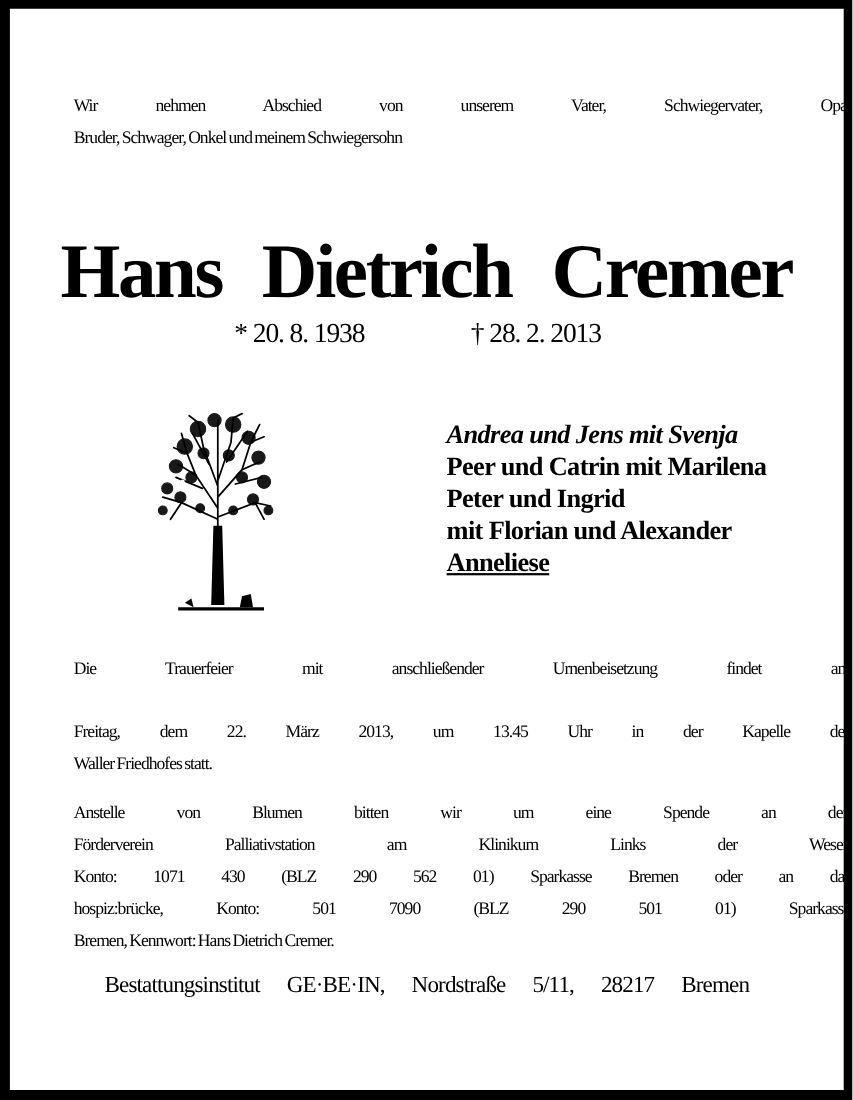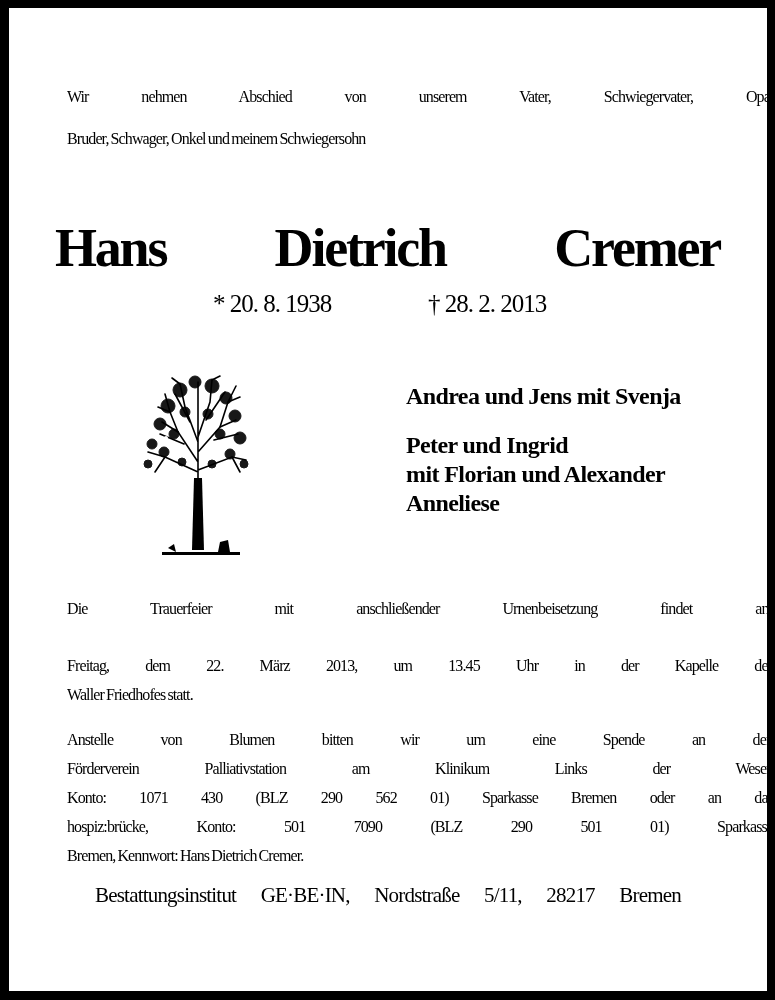--- a/index.html
+++ b/index.html
@@ -47,21 +47,21 @@
     .just.last .inner {
       text-align: left;
       text-align-last: left;
     }
     .heading {
       position: absolute;
       left: 55px;
       top: 208px;
       width: 665px;
       font-weight: bold;
-      font-size: 54px;
+      font-size: 70px;
       line-height: 80px;
       text-align: justify;
       text-align-last: justify;
       letter-spacing: -2.2px;
       white-space: nowrap;
     }
     .date {
       position: absolute;
       top: 290px;
       font-size: 25px;
@@ -105,21 +105,21 @@
     }
   </style>
 </head>
 <body>
 
 <div class="frame"></div>
 
 <div class="just" style="top:82px">
   <span class="inner">Wir nehmen Abschied von unserem Vater, Schwiegervater, Opa,</span>
 </div>
-<div class="just last" style="top:124px">
+<div class="just last" style="top:111px">
   <span class="inner">Bruder, Schwager, Onkel und meinem Schwiegersohn</span>
 </div>
 
 <div class="heading">Hans Dietrich Cremer</div>
 
 <div class="date" style="left: 213px; display: block;">* 20. 8. 1938</div>
 <div class="date" style="left: 428px; display: block;">† 28. 2. 2013</div>
 
 <svg class="tree" viewBox="0 0 110 186">
   <g fill="#000" stroke="#000">
@@ -161,24 +161,25 @@
     </g>
 
     <path d="M54 106 L62 106 L64 178 L52 178 Z" stroke="none"></path>
 
     <path d="M22 180 L100 180 L100 183 L22 183 Z" stroke="none"></path>
     <path d="M28 176 L34 172 L36 180 Z M80 170 L88 168 L90 180 L78 180 Z" stroke="none"></path>
   </g>
 </svg>
 
 <ul class="family">
-  <li style="display: block;">Andrea und Jens mit Svenja</li>
-  <li style="display: block; margin-top: 20px;">Peter und Ingrid</li>
+  <li style="display: block; font-style: italic;">Andrea und Jens mit Svenja</li>
+  <li style="display: block;">Peer und Catrin mit Marilena</li>
+  <li style="display: block;">Peter und Ingrid</li>
   <li style="display: block;">mit Florian und Alexander</li>
-  <li style="display: block;">Anneliese</li>
+  <li style="display: block; text-decoration: underline;">Anneliese</li>
 </ul>
 
 <div class="just" style="top:594px">
   <span class="inner">Die Trauerfeier mit anschließender Urnenbeisetzung findet am</span>
 </div>
 <div class="just" style="top:651px">
   <span class="inner">Freitag, dem 22. März 2013, um 13.45 Uhr in der Kapelle des</span>
 </div>
 <div class="just last" style="top:680px">
   <span class="inner">Waller Friedhofes statt.</span>

